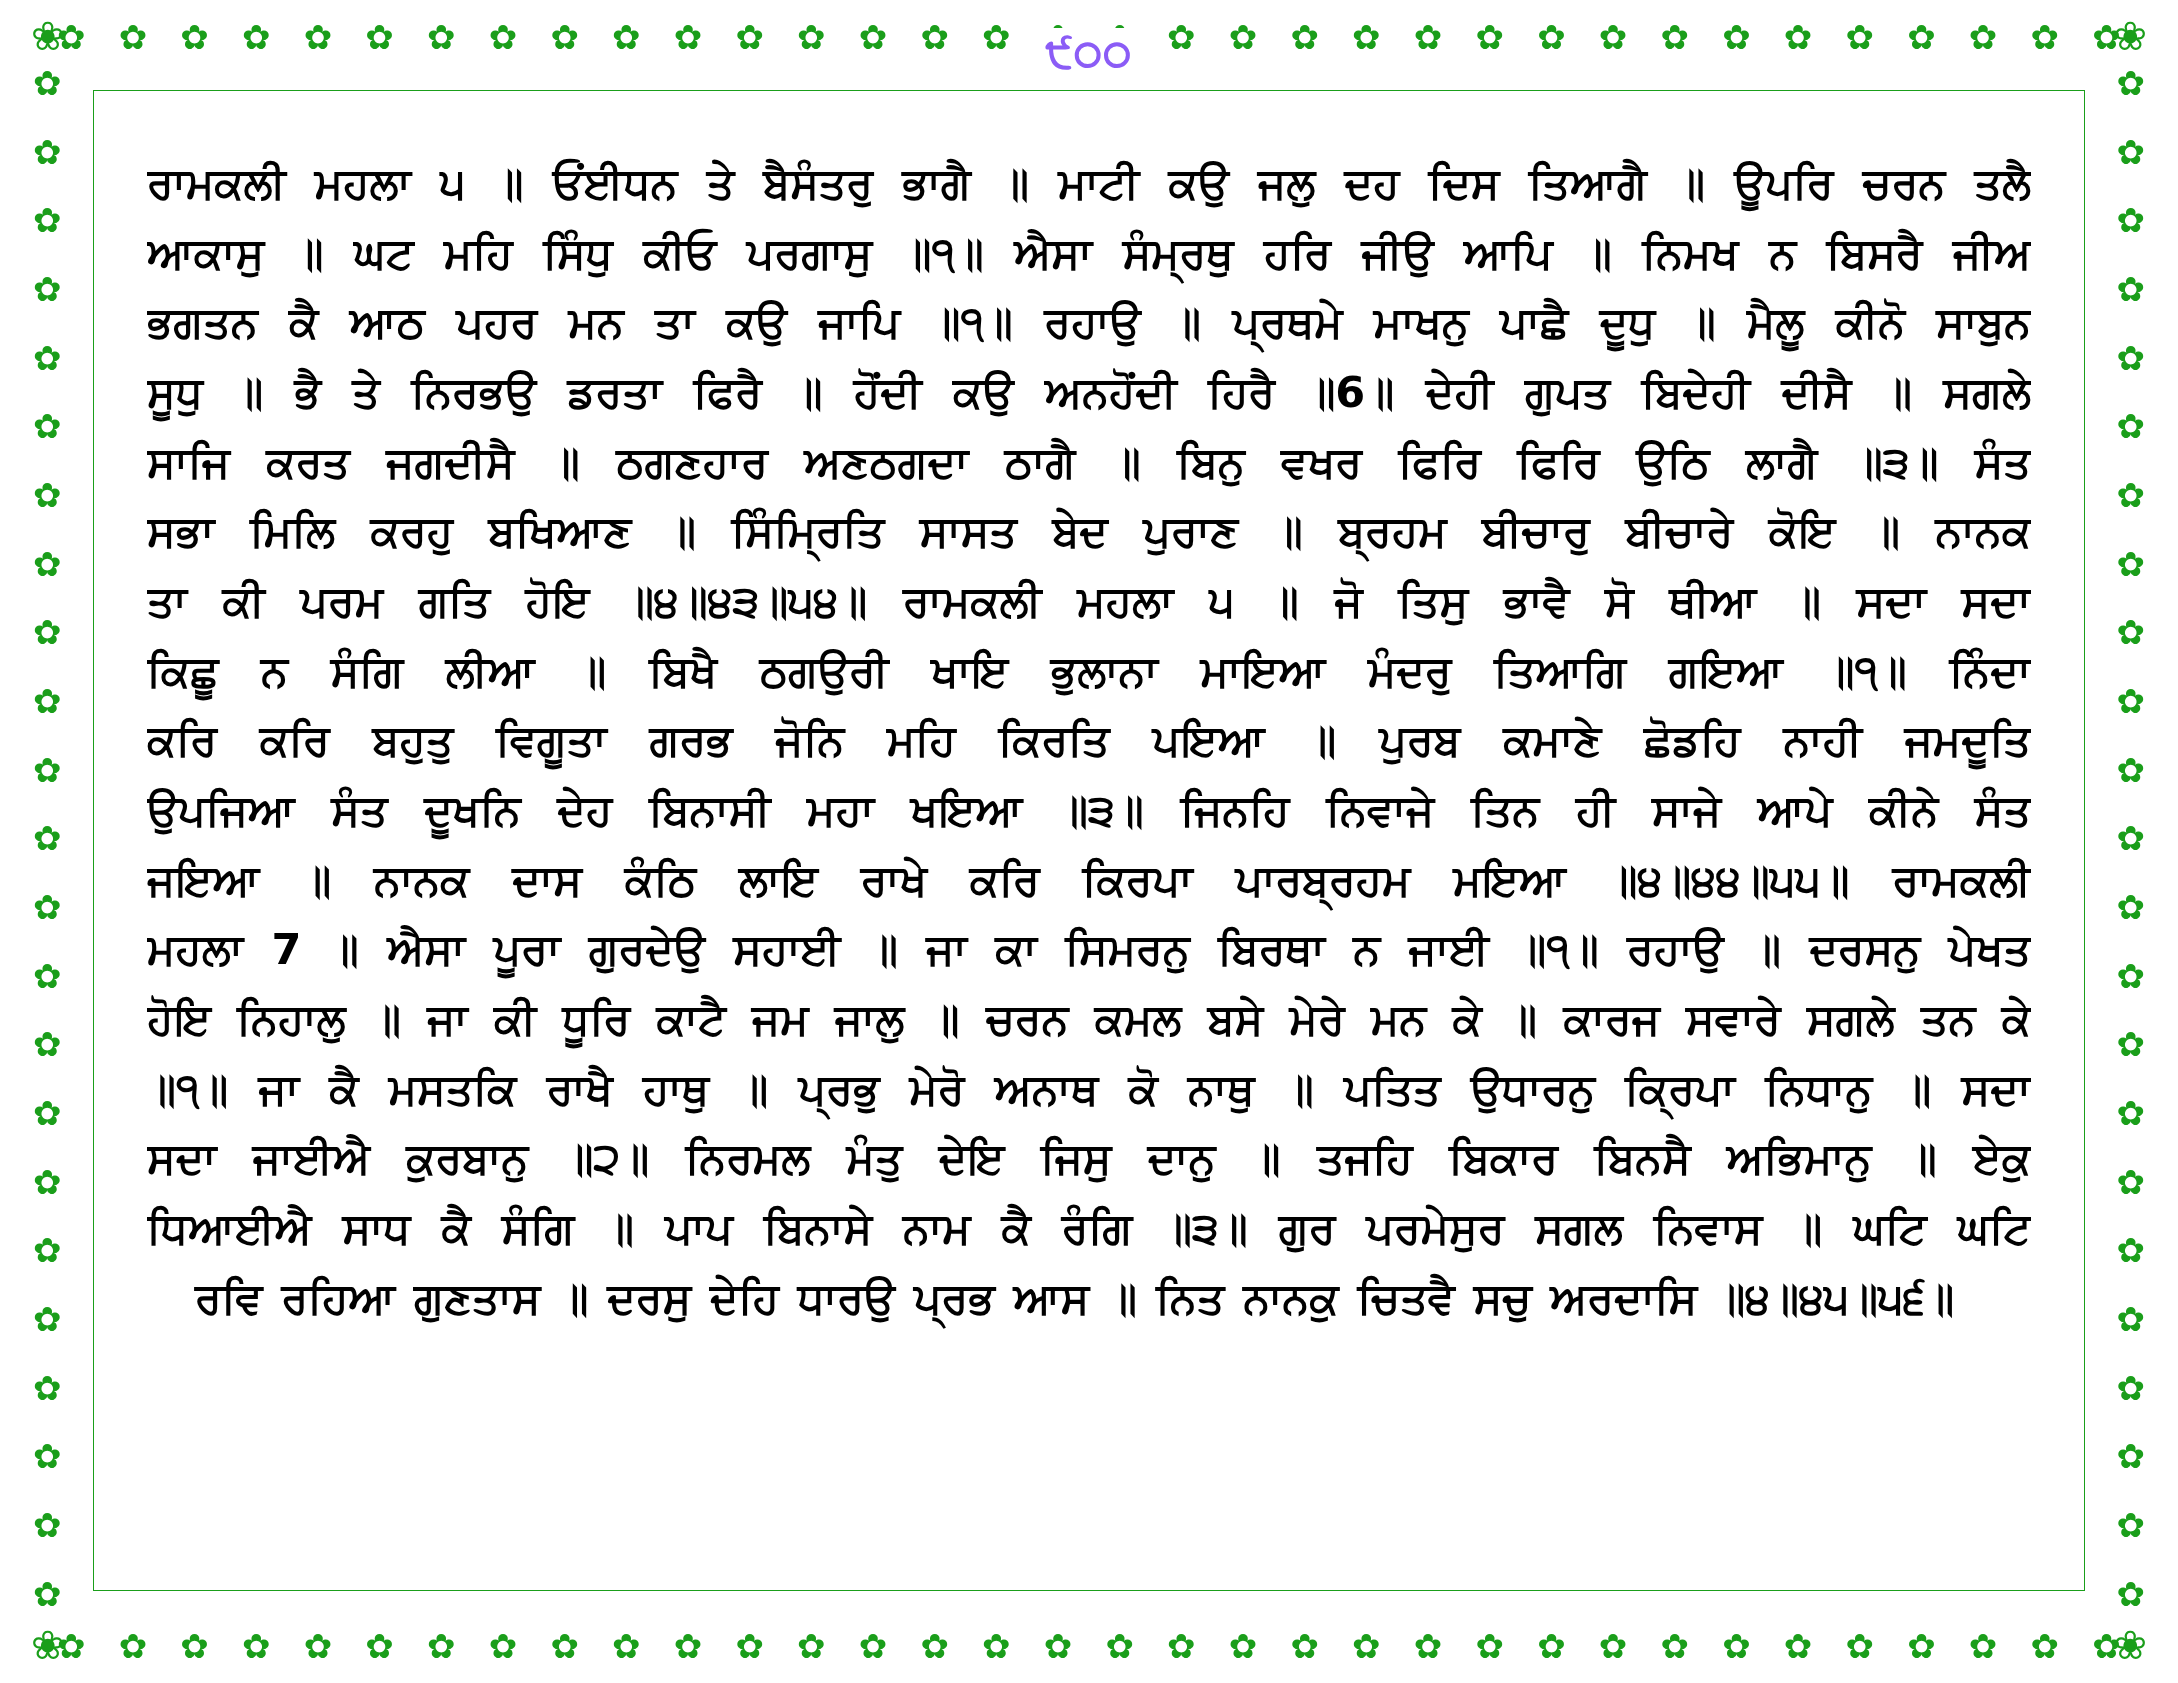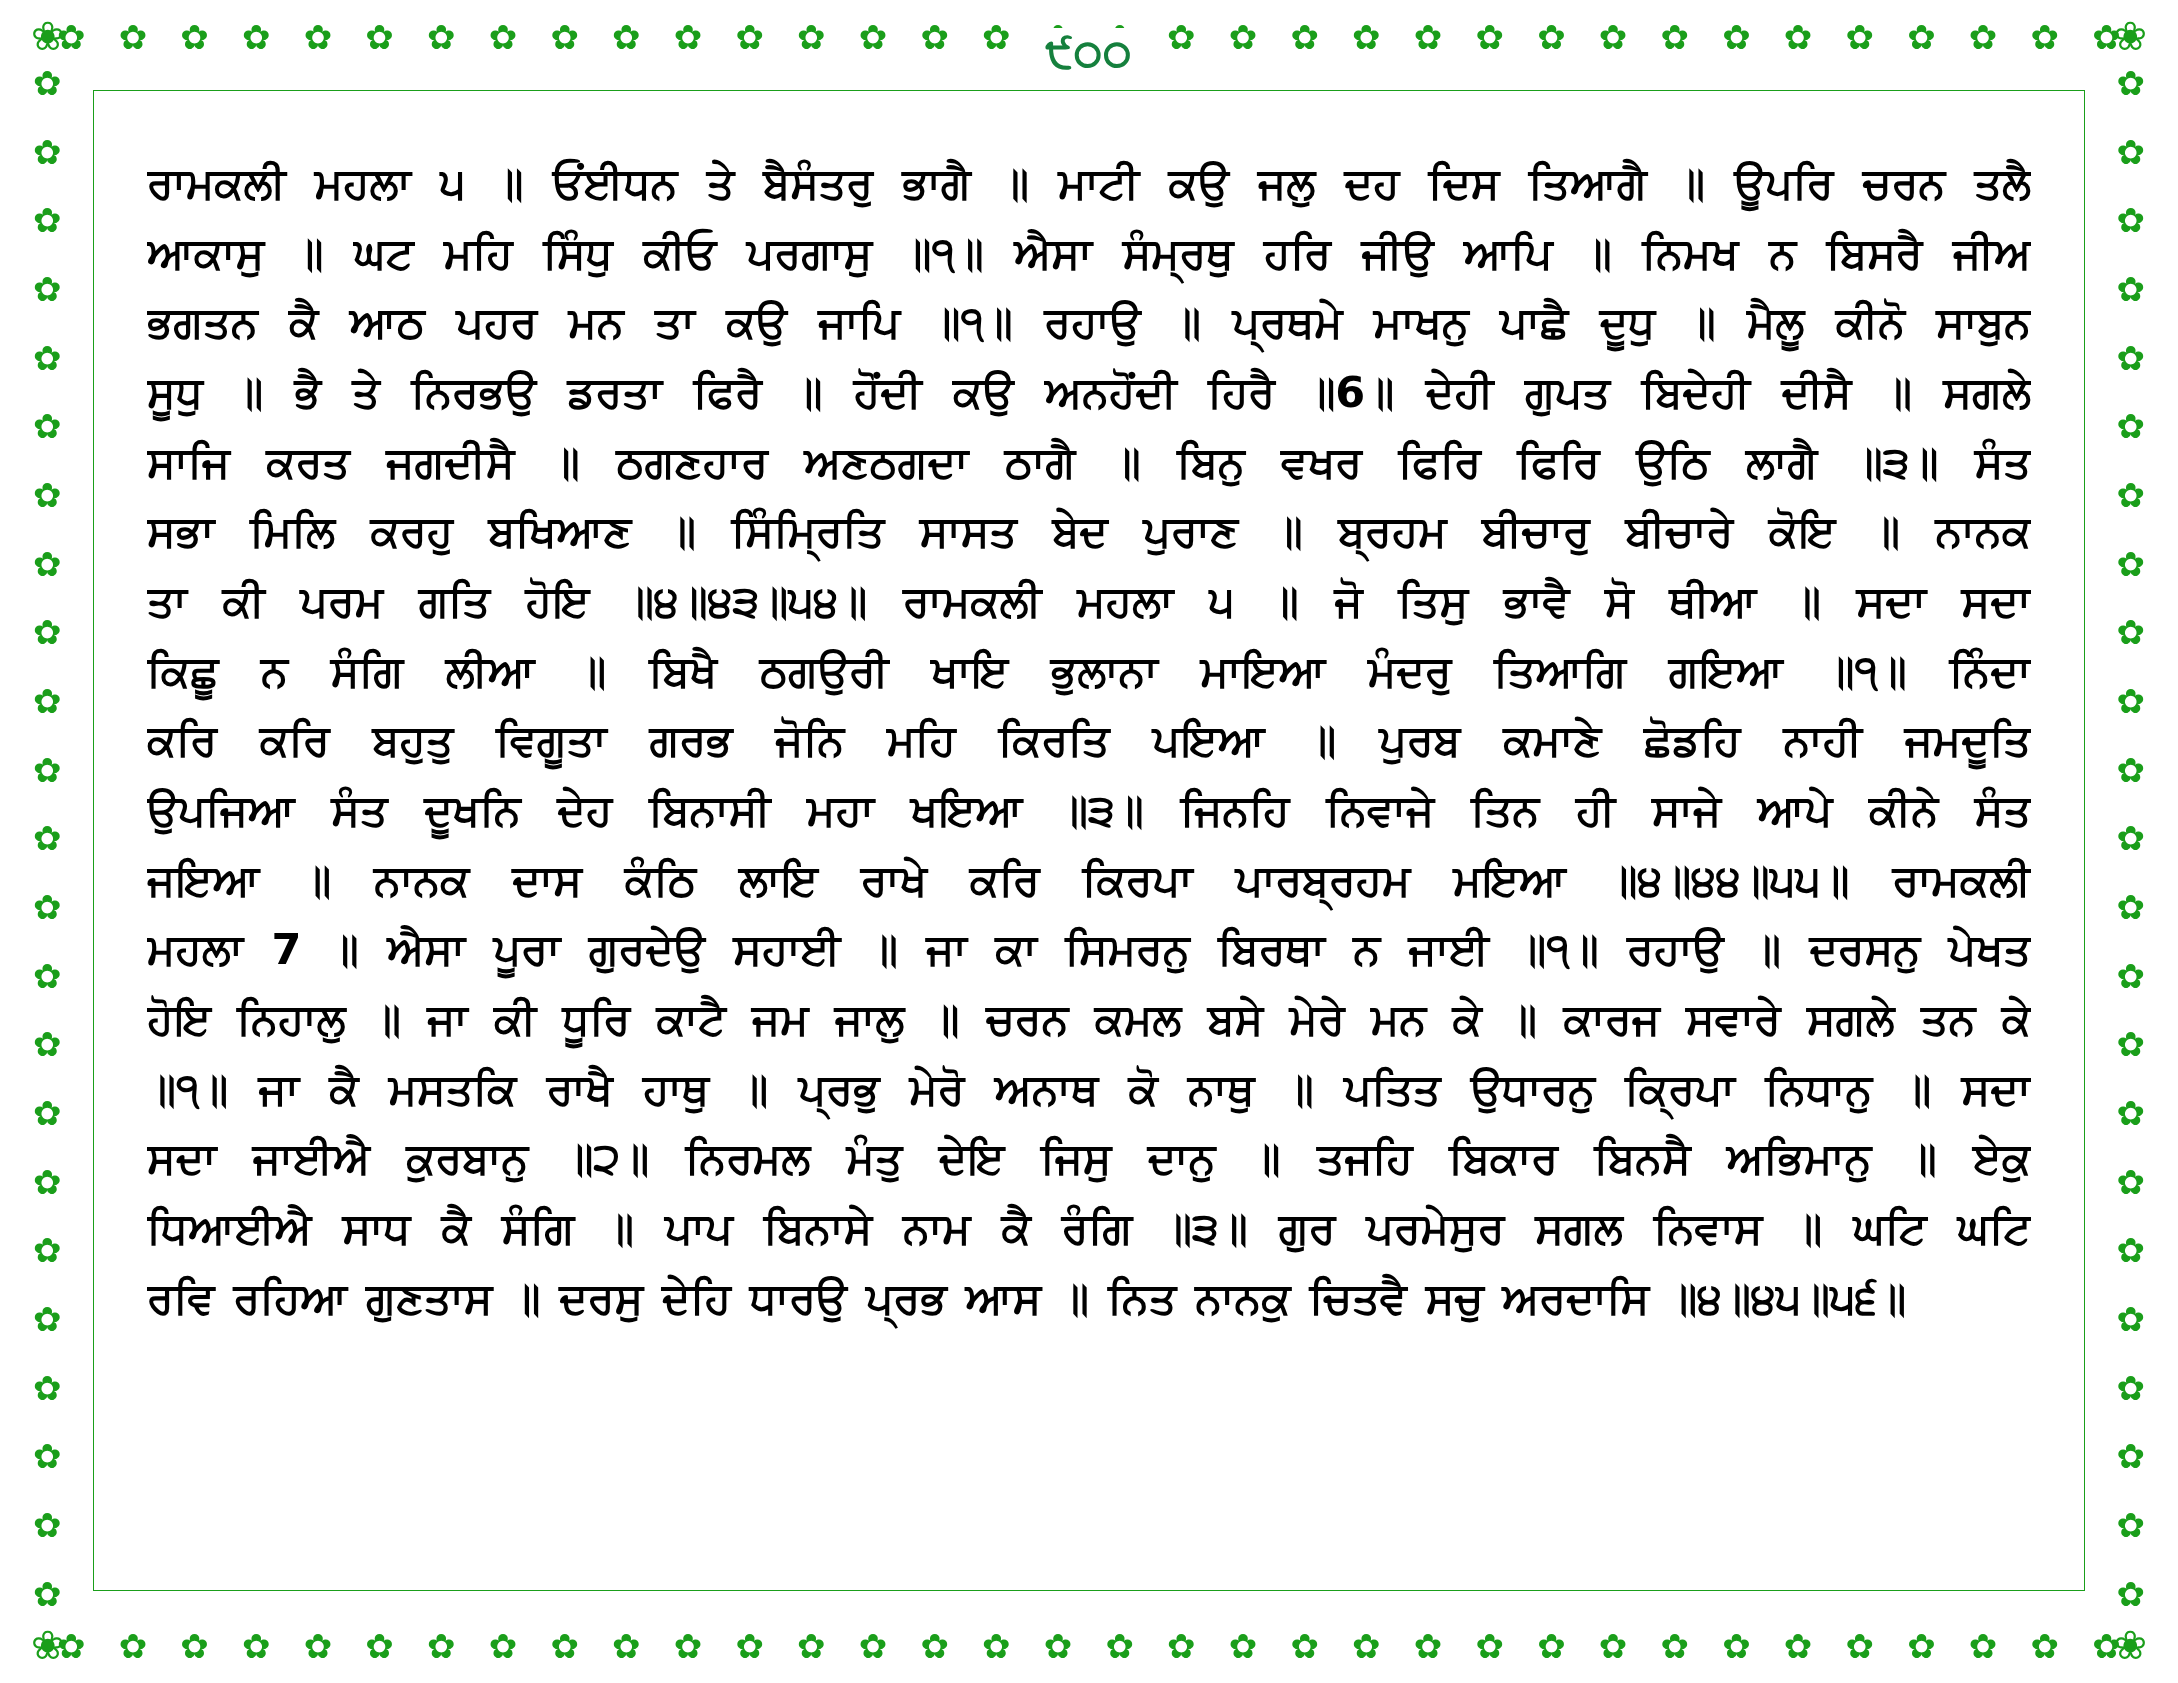--- a/index.html
+++ b/index.html
@@ -83,21 +83,21 @@
   }
 
   
   .page-number {
     position: absolute;
     top: 28px;
     left: 50%;
     transform: translateX(-50%);
     background: #ffffff;
     padding: 0 26px;
-    color: #15803d;
+    color: #8b5cf6;
     font-size: 42px;
     font-weight: bold;
     font-family: "DejaVu Sans", sans-serif;
     letter-spacing: 1px;
     z-index: 5;
   }
 
   
   .scripture {
     position: absolute;
@@ -116,20 +116,21 @@
     overflow: hidden;
   }
   .scripture .ln {
     display: block;
     white-space: nowrap;
     text-align: justify;
     text-align-last: justify;
   }
   .scripture .ln.last {
     text-align-last: left;
+    margin-left: 48px;
   }
 </style>
 </head>
 <body>
 
 <div class="page">
 
   <div class="border-frame">
 
     <span class="corner tl">❀</span>

